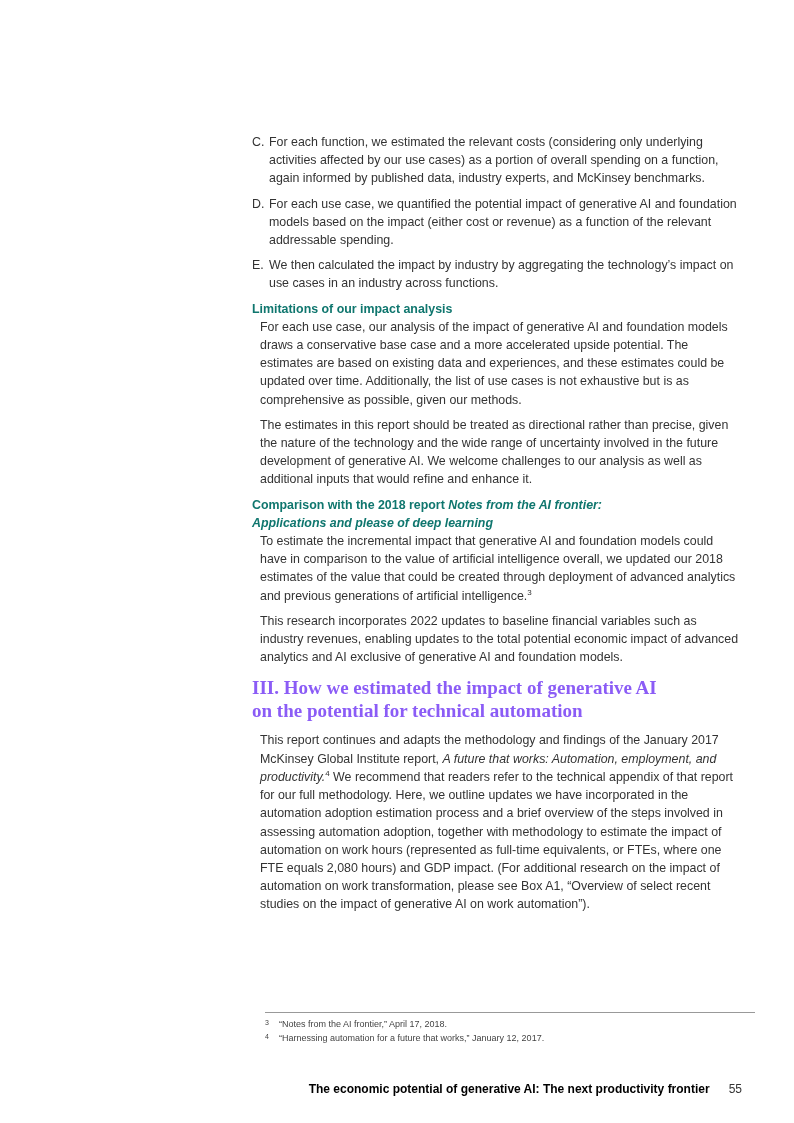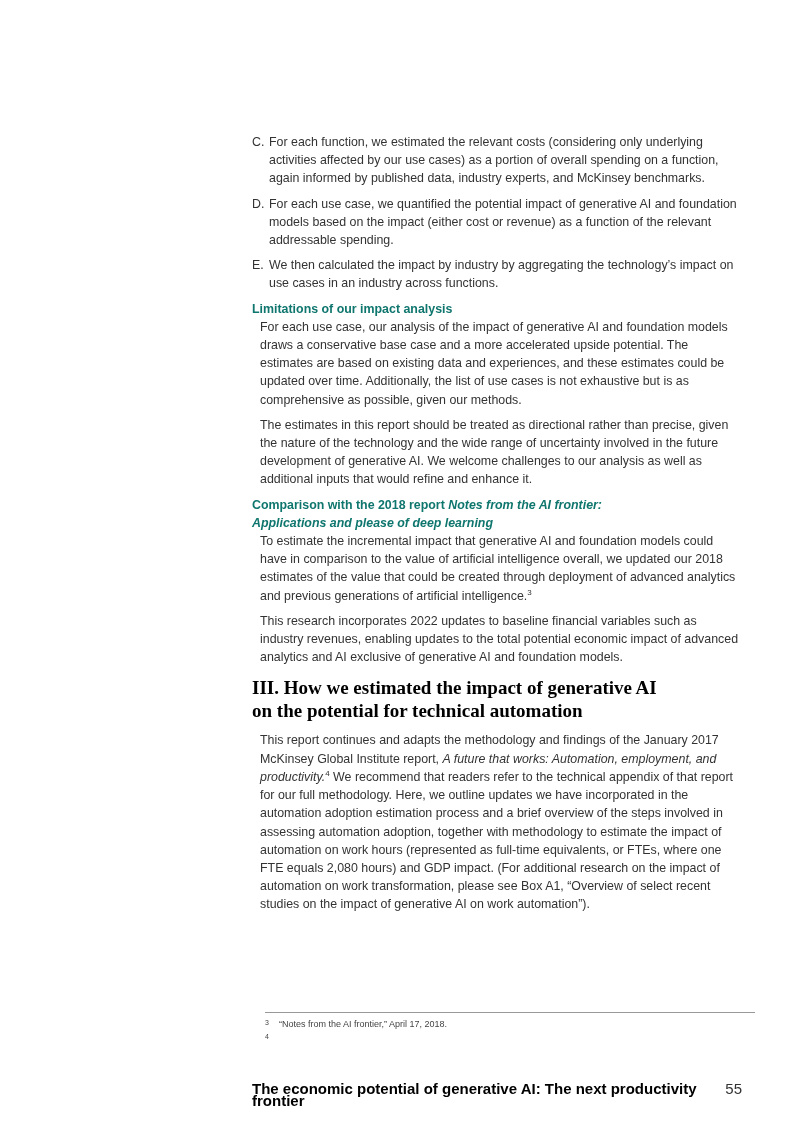--- a/index.html
+++ b/index.html
@@ -31,21 +31,21 @@
     font-weight: bold;
     color: #0f766e;
     margin: 0;
   }
   .subhead em { font-style: italic; text-align: center; }
   .section-heading {
     font-family: "Liberation Serif", serif;
     font-size: 19px;
     line-height: 23px;
     font-weight: bold;
-    color: #000000;
+    color: #8b5cf6;
     margin: 10px 0 9px 0;
   }
   .it { font-style: italic; }
   sup.fn-ref {
     font-size: 8px;
     line-height: 0;
     vertical-align: super;
   }
   .footnotes {
     position: absolute;
@@ -64,24 +64,25 @@
     font-size: 7px;
     position: relative;
     top: -1px;
   }
   .footer {
     position: absolute;
     left: 252px;
     top: 1083px;
     width: 490px;
     display: flex;
-    justify-content: center;
+    justify-content: flex-end;
     align-items: baseline;
-    font-size: 15px;
+    font-size: 12px;
     line-height: 12px;
+    gap: 12px;
   }
   .footer-title { font-weight: bold; color: #000000; }
   .footer-pagenum { margin-left: 7px; color: #333333; }
 </style>
 </head>
 <body>
 
 <div class="page">
 
   <div class="content">
@@ -114,20 +115,21 @@
 
   </div>
 
   <div class="footnotes">
     <div class="footnote">
       <span class="fn-num">3</span>
       <span class="fn-text">“Notes from the AI frontier,” April 17, 2018.</span>
     </div>
     <div class="footnote">
       <span class="fn-num">4</span>
+      <span class="fn-text">“Harnessing automation for a future that works,” January 12, 2017.</span>
     </div>
   </div>
 
   <div class="footer">
     <span class="footer-title">The economic potential of generative AI: The next productivity frontier</span>
     <span class="footer-pagenum">55</span>
   </div>
 
 </div>
 

